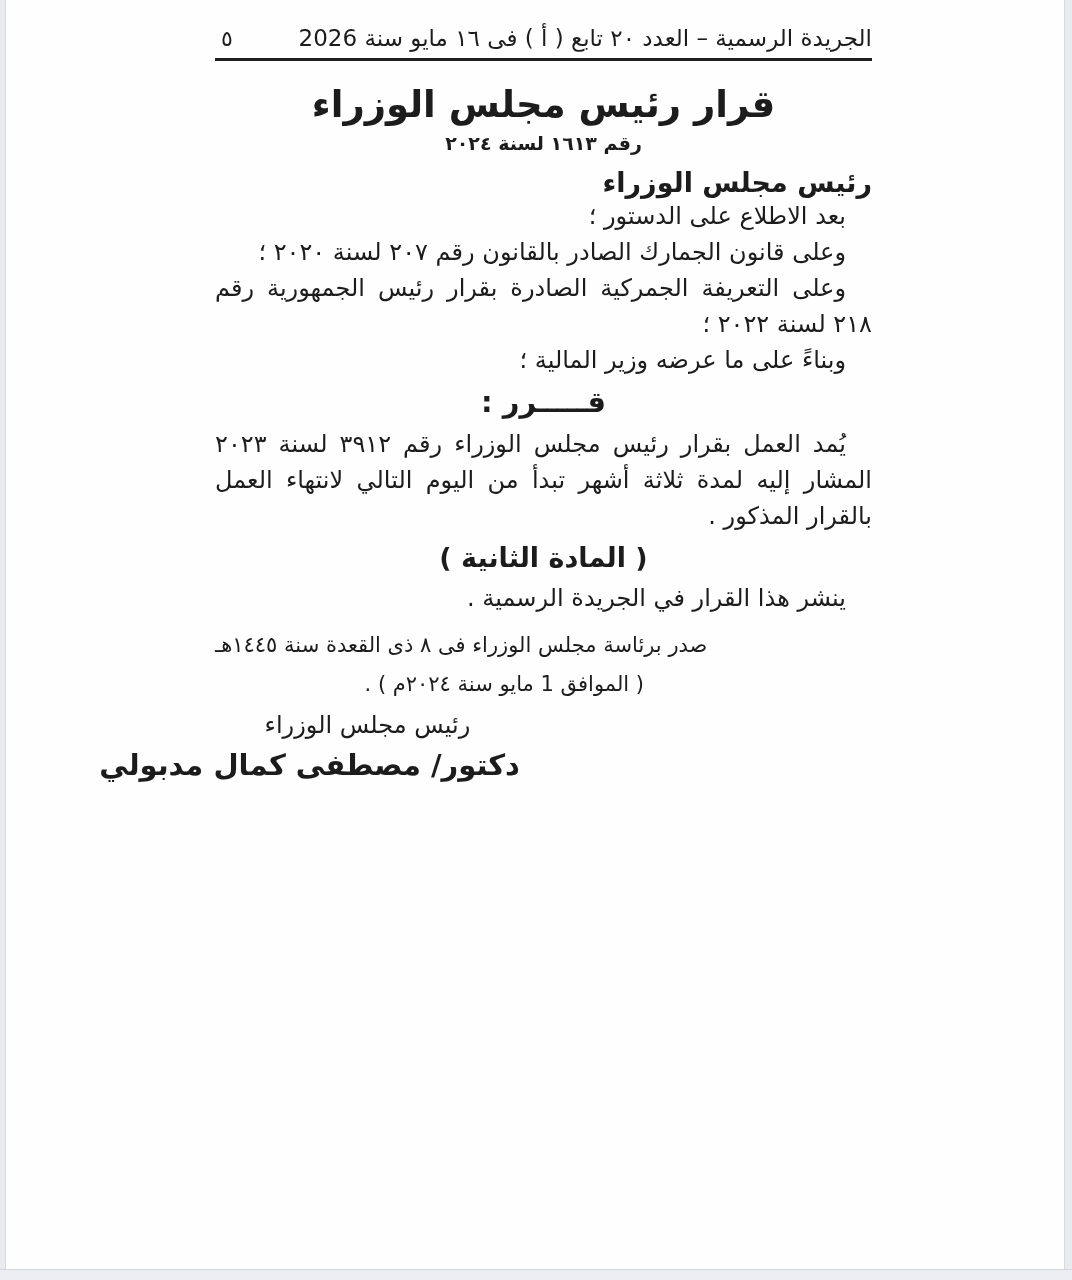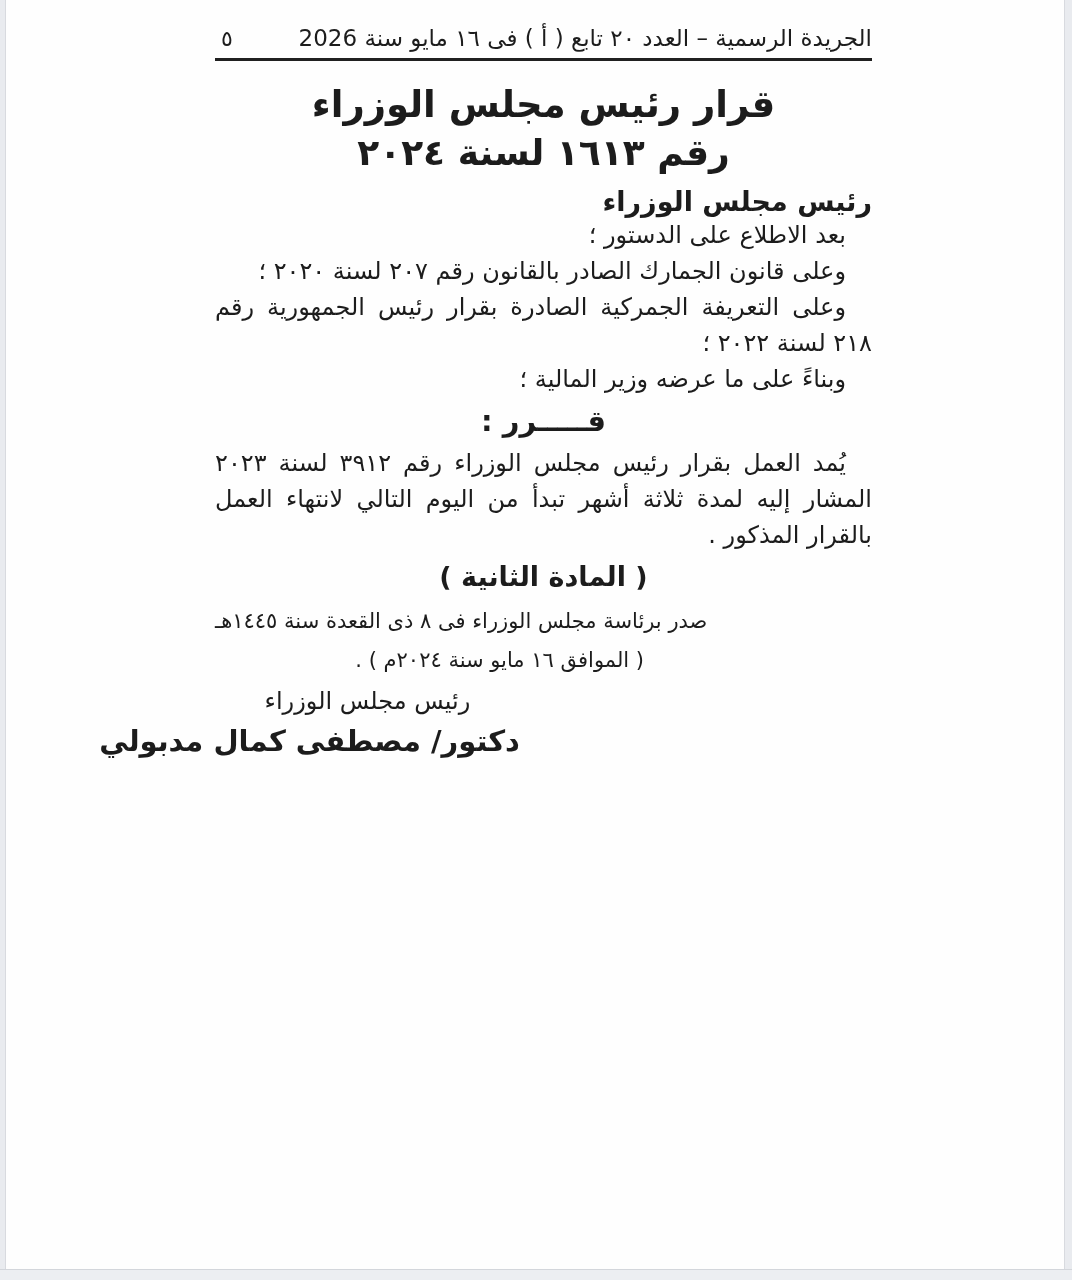--- a/index.html
+++ b/index.html
@@ -52,21 +52,21 @@
   .title {
     margin-top: 22px;
     text-align: center;
     font-size: 37px;
     font-weight: bold;
     letter-spacing: -0.5px;
   }
   .subtitle {
     margin-top: 6px;
     text-align: center;
-    font-size: 36px;
+    font-size: 19px;
     font-weight: bold;
   }
   .opening {
     margin-top: 13px;
     font-size: 27px;
     font-weight: bold;
     text-align: right;
   }
   .body-par {
     font-size: 24px;
@@ -149,24 +149,25 @@
       <p class="body-par">وبناءً على ما عرضه وزير المالية ؛</p>
     </div>
 
     <div class="decree-word">قـــــرر :</div>
 
 
     <p class="body-par article-body">يُمد العمل بقرار رئيس مجلس الوزراء رقم ٣٩١٢ لسنة ٢٠٢٣ المشار إليه لمدة ثلاثة أشهر تبدأ من اليوم التالي لانتهاء العمل بالقرار المذكور .</p>
 
     <div class="article-heading">( المادة الثانية )</div>
 
+    <p class="body-par article-body">ينشر هذا القرار في الجريدة الرسمية .</p>
 
     <p class="issuance-hijri">صدر برئاسة مجلس الوزراء فى ٨ ذى القعدة سنة ١٤٤٥هـ</p>
 
-    <p class="issuance-greg">( الموافق ١٦ مايو سنة ٢٠٢٤م ) .</p>
+    <p class="issuance-greg">( الموافق 1 مايو سنة ٢٠٢٤م ) .</p>
 
     <div class="signature">
       <div class="sig-title">رئيس مجلس الوزراء</div>
       <div class="sig-name">دكتور/ مصطفى كمال مدبولي</div>
     </div>
 
   </div>
 </div>
 
 </body></html>

